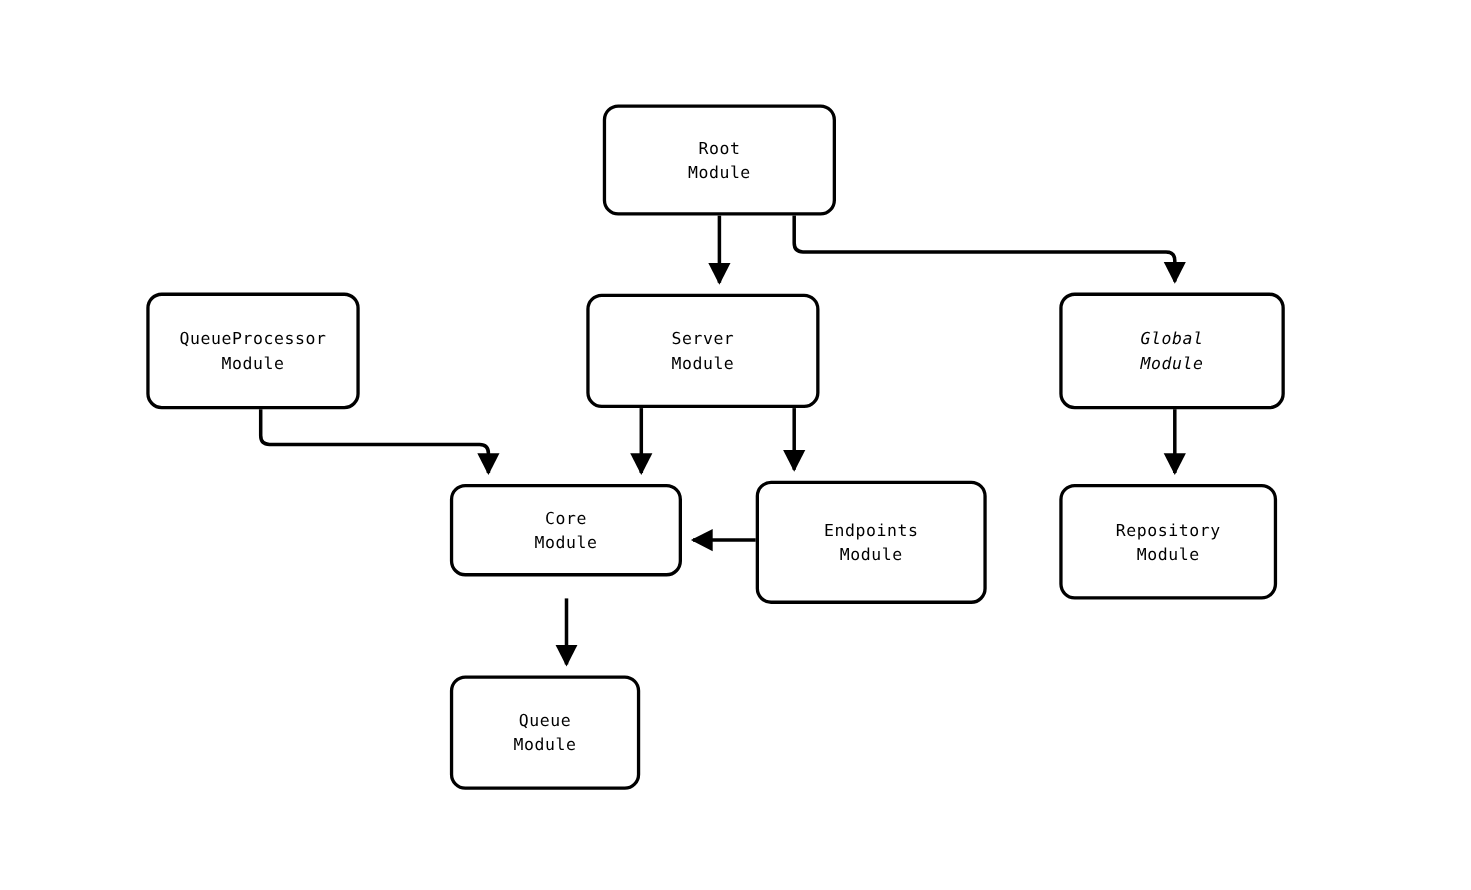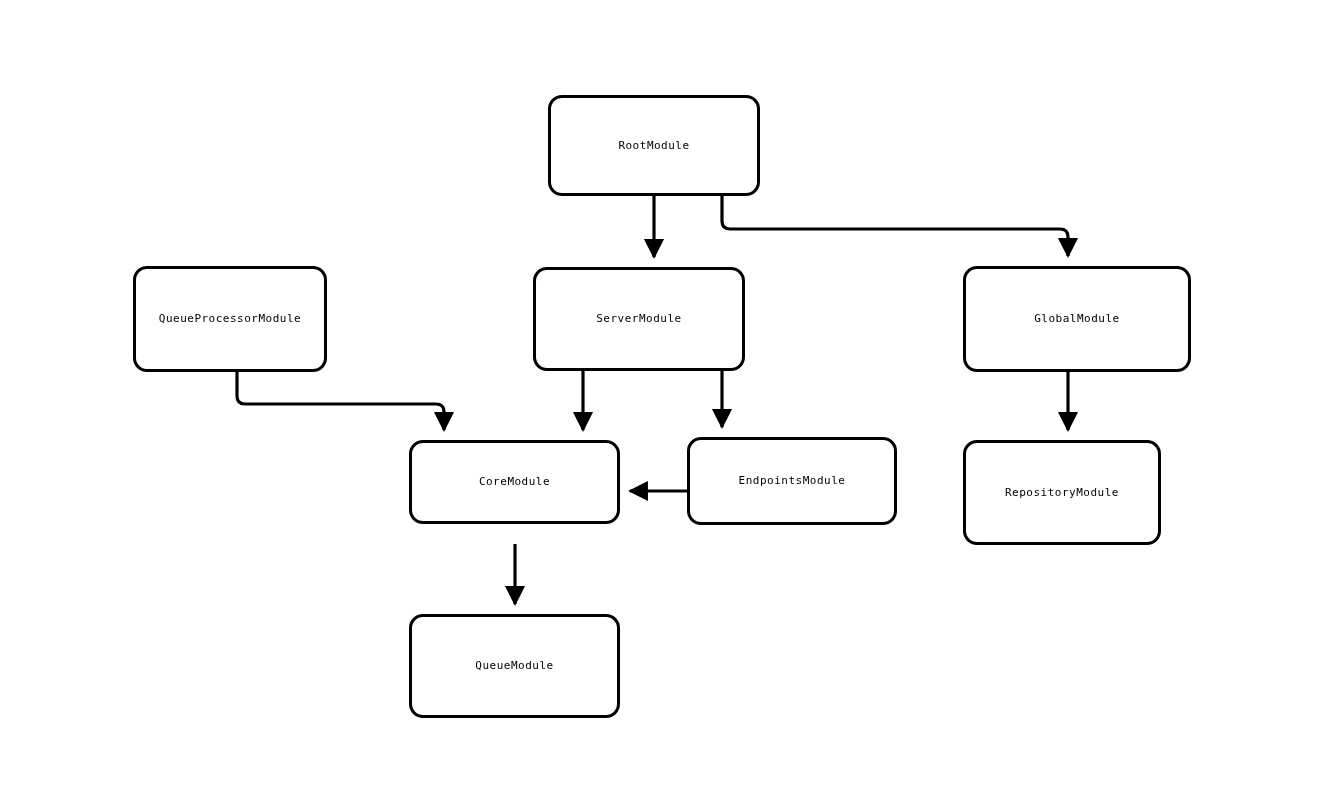--- a/index.html
+++ b/index.html
@@ -29,26 +29,26 @@
     height: 809px;
     pointer-events: none;
   }
   .node {
     position: absolute;
     box-sizing: border-box;
     background: #ffffff;
     border: 3px solid #000000;
     border-radius: 14px;
     display: flex;
-    flex-direction: row;
+    flex-direction: column;
     align-items: center;
     justify-content: center;
     text-align: center;
     color: #000000;
-    font-size: 11px;
+    font-size: 15px;
     line-height: 22px;
     letter-spacing: 0.5px;
     font-weight: 500;
   }
   .node .node-line {
     display: block;
     white-space: pre;
   }
 </style>
 </head>
@@ -91,38 +91,38 @@
   <div class="node" style="left:133px; top:266px; width:194px; height:106px;">
     <span class="node-line">QueueProcessor</span>
     <span class="node-line">Module</span>
   </div>
 
   <div class="node" style="left:533px; top:267px; width:212px; height:104px;">
     <span class="node-line">Server</span>
     <span class="node-line">Module</span>
   </div>
 
-  <div class="node" style="left:963px; top:266px; width:228px; height:106px;">
+  <div class="node" style="left:963px; top:266px; width:205px; height:106px;font-style:italic;">
     <span class="node-line">Global</span>
     <span class="node-line">Module</span>
   </div>
 
   <div class="node" style="left:409px; top:440px; width:211px; height:84px;">
     <span class="node-line">Core</span>
     <span class="node-line">Module</span>
   </div>
 
-  <div class="node" style="left:687px; top:437px; width:210px; height:88px;">
+  <div class="node" style="left:687px; top:437px; width:210px; height:112px;">
     <span class="node-line">Endpoints</span>
     <span class="node-line">Module</span>
   </div>
 
   <div class="node" style="left:963px; top:440px; width:198px; height:105px;">
     <span class="node-line">Repository</span>
     <span class="node-line">Module</span>
   </div>
 
-  <div class="node" style="left:409px; top:614px; width:211px; height:104px;">
+  <div class="node" style="left:409px; top:614px; width:173px; height:104px;">
     <span class="node-line">Queue</span>
     <span class="node-line">Module</span>
   </div>
 
 </div>
 
 </body></html>

